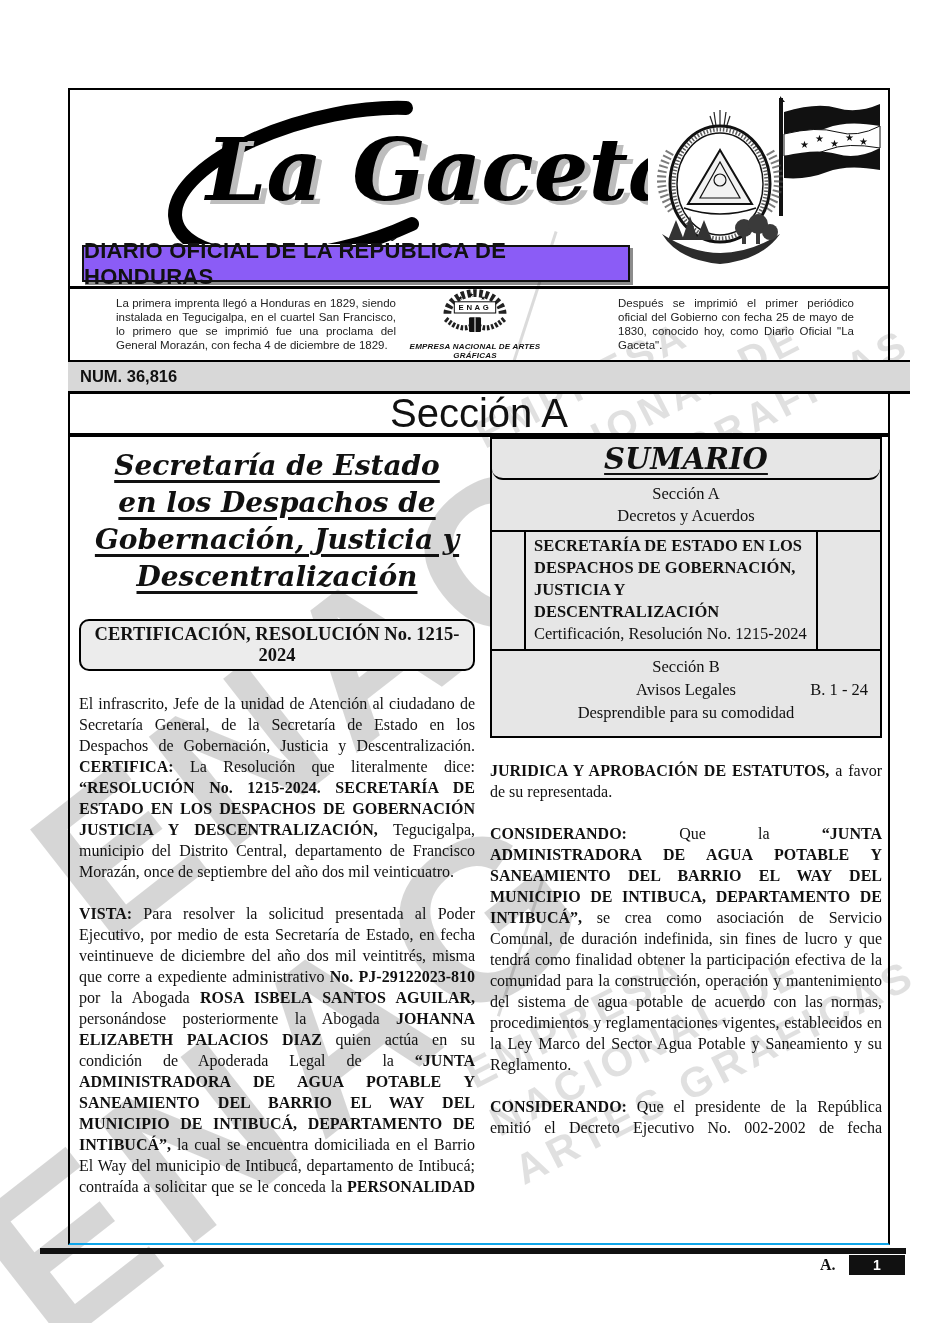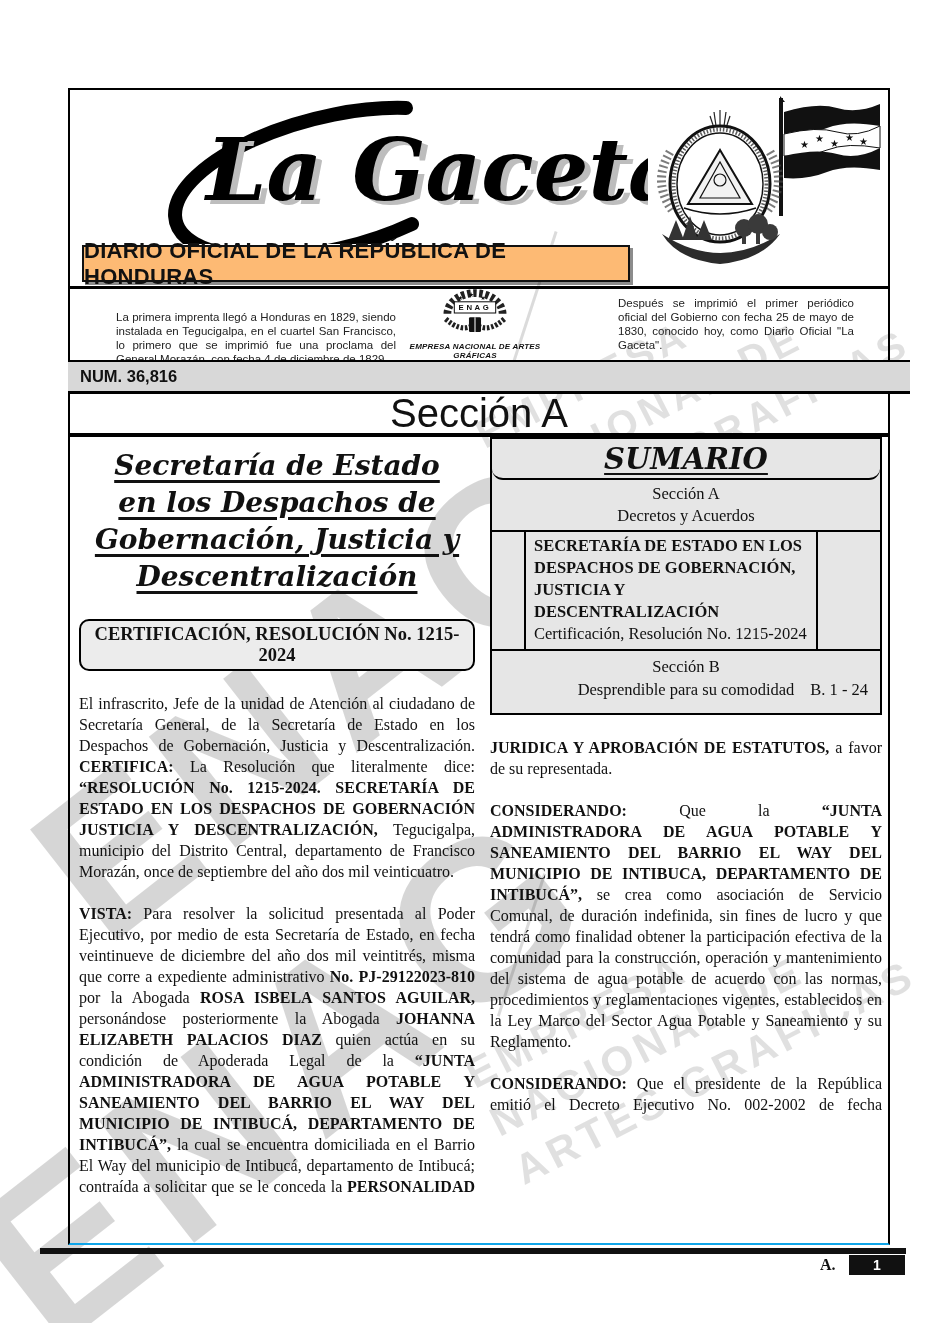--- a/index.html
+++ b/index.html
@@ -10,21 +10,21 @@
   .wm-enag{font-family:"Liberation Sans",sans-serif;font-weight:bold;
            color:rgba(0,0,0,0.16);letter-spacing:14px;transform-origin:left bottom;}
   .wm-co{font-family:"Liberation Sans",sans-serif;font-weight:bold;font-size:40px;
          line-height:54px;letter-spacing:5px;color:rgba(0,0,0,0.12);
          transform-origin:left bottom;white-space:nowrap;}
   .wm-slash{width:3px;background:rgba(0,0,0,0.14);transform-origin:center;}
   
   .layer{position:absolute;z-index:1;}
   #header-box{left:68px;top:88px;width:818px;height:196px;border:2px solid #000;border-bottom-width:3px;}
   #diario-box{position:absolute;left:12px;top:155px;width:544px;height:33px;
-      border:2px solid #111;box-shadow:3px 3px 0 rgba(0,0,0,0.45);background:#fdba74;
+      border:2px solid #111;box-shadow:3px 3px 0 rgba(0,0,0,0.45);background:#8b5cf6;
       display:flex;align-items:center;justify-content:center;
       font-family:"Liberation Sans",sans-serif;font-weight:bold;font-size:22px;letter-spacing:0.3px;}
   
   #intro-strip{left:68px;top:287px;width:818px;height:73px;
       border-left:2px solid #000;border-right:2px solid #000;}
   .note{position:absolute;font-family:"Liberation Sans",sans-serif;font-size:11.5px;
         line-height:14px;color:#222;text-align:justify;}
   #enag-block{position:absolute;left:320px;top:1px;width:170px;text-align:center;}
   .enag-name{font-family:"Liberation Sans",sans-serif;font-style:italic;font-weight:bold;
              font-size:8px;letter-spacing:0.2px;}
@@ -149,21 +149,21 @@
         <circle cx="112" cy="136" r="9"></circle>
           <circle cx="126" cy="132" r="10"></circle>
           <circle cx="138" cy="140" r="8"></circle>
         <rect x="110" y="142" width="4" height="10"></rect>
           <rect x="124" y="140" width="4" height="12"></rect>
       </g>
     </svg>
   </div>
 
   <div class="layer" id="intro-strip">
-    <div class="note" style="left:46px;top:23px;width:280px;">La primera imprenta llegó a Honduras en 1829, siendo instalada en Tegucigalpa, en el cuartel San Francisco, lo primero que se imprimió fue una proclama del General Morazán, con fecha 4 de diciembre de 1829.</div>
+    <div class="note" style="left:46px;top:9px;width:280px;">La primera imprenta llegó a Honduras en 1829, siendo instalada en Tegucigalpa, en el cuartel San Francisco, lo primero que se imprimió fue una proclama del General Morazán, con fecha 4 de diciembre de 1829.</div>
     <div id="enag-block">
       <svg width="104" height="50" viewBox="0 0 120 58">
         <path d="M28 30 A32 24 0 0 1 92 30" fill="none" stroke="#222" stroke-width="9" stroke-dasharray="4 3"></path>
         <text x="52" y="10" font-size="8" fill="#111" font-family="DejaVu Sans, sans-serif">★</text>
         <text x="40" y="14" font-size="7" fill="#111" font-family="DejaVu Sans, sans-serif">★</text>
         <text x="66" y="14" font-size="7" fill="#111" font-family="DejaVu Sans, sans-serif">★</text>
         <rect x="36" y="16" width="48" height="13" fill="#fff" stroke="#111" stroke-width="1.2"></rect>
         <text x="60" y="26" text-anchor="middle" font-size="9" font-weight="bold" letter-spacing="3" font-family="Liberation Sans, sans-serif" fill="#111">ENAG</text>
         <path d="M26 36 Q42 50 54 45" fill="none" stroke="#222" stroke-width="6" stroke-dasharray="3 2"></path>
         <path d="M94 36 Q78 50 66 45" fill="none" stroke="#222" stroke-width="6" stroke-dasharray="3 2"></path>
@@ -211,20 +211,21 @@
         </div>
         <div id="sum-entry">
           <div class="spacer"></div>
           <div class="main">
             <span class="t">SECRETARÍA DE ESTADO EN LOS DESPACHOS DE GOBERNACIÓN, JUSTICIA Y DESCENTRALIZACIÓN</span><br>
             <span>Certificación, Resolución No. 1215-2024</span>
           </div>
         </div>
         <div id="sum-secb">
           <div>Sección B</div>
+          <div>Avisos Legales</div>
           <div>Desprendible para su comodidad</div>
           <span id="secb-pages">B.  1 - 24</span>
         </div>
       </div>
       <div class="body-text">
           <p class="para"><span class="b">JURIDICA Y APROBACIÓN DE ESTATUTOS,</span><span> a favor de su representada.</span></p>
           <p class="para"><span class="b">CONSIDERANDO:</span><span> Que la </span><span class="b">“JUNTA ADMINISTRADORA DE AGUA POTABLE Y SANEAMIENTO DEL BARRIO EL WAY DEL MUNICIPIO DE INTIBUCA, DEPARTAMENTO DE INTIBUCÁ”,</span><span> se crea como asociación de Servicio Comunal, de duración indefinida, sin fines de lucro y que tendrá como finalidad obtener la participación efectiva de la comunidad para la construcción, operación y mantenimiento del sistema de agua potable de acuerdo con las normas, procedimientos y reglamentaciones vigentes, establecidos en la Ley Marco del Sector Agua Potable y Saneamiento y su Reglamento.</span></p>
           <p class="para fill"><span class="b">CONSIDERANDO:</span><span> Que el presidente de la República emitió el Decreto Ejecutivo No. 002-2002 de fecha</span></p>
         </div>
     </div>

